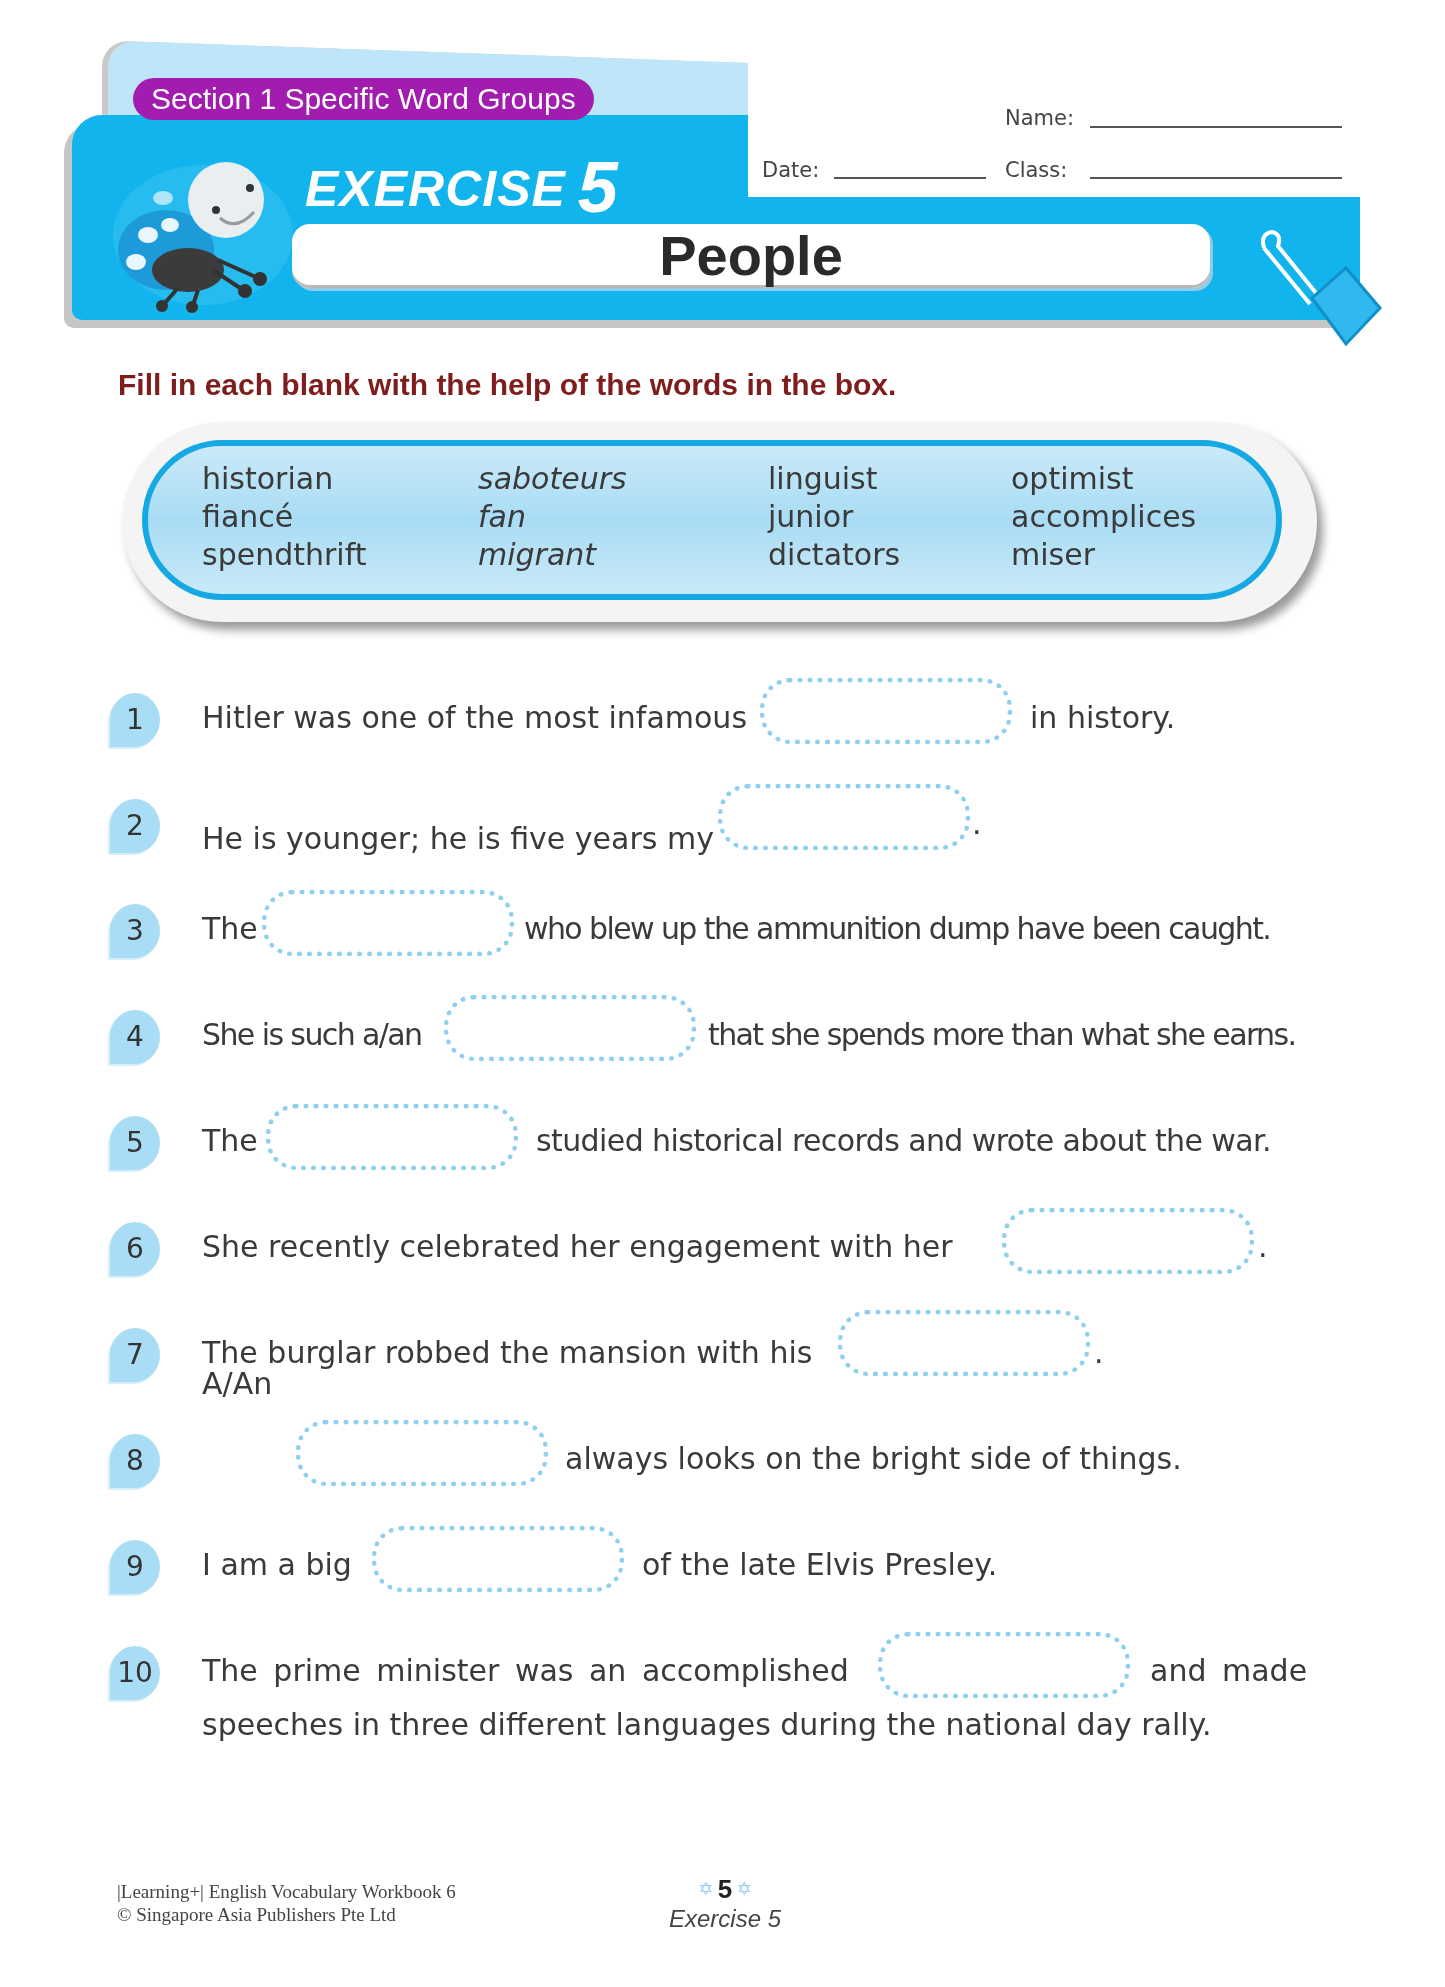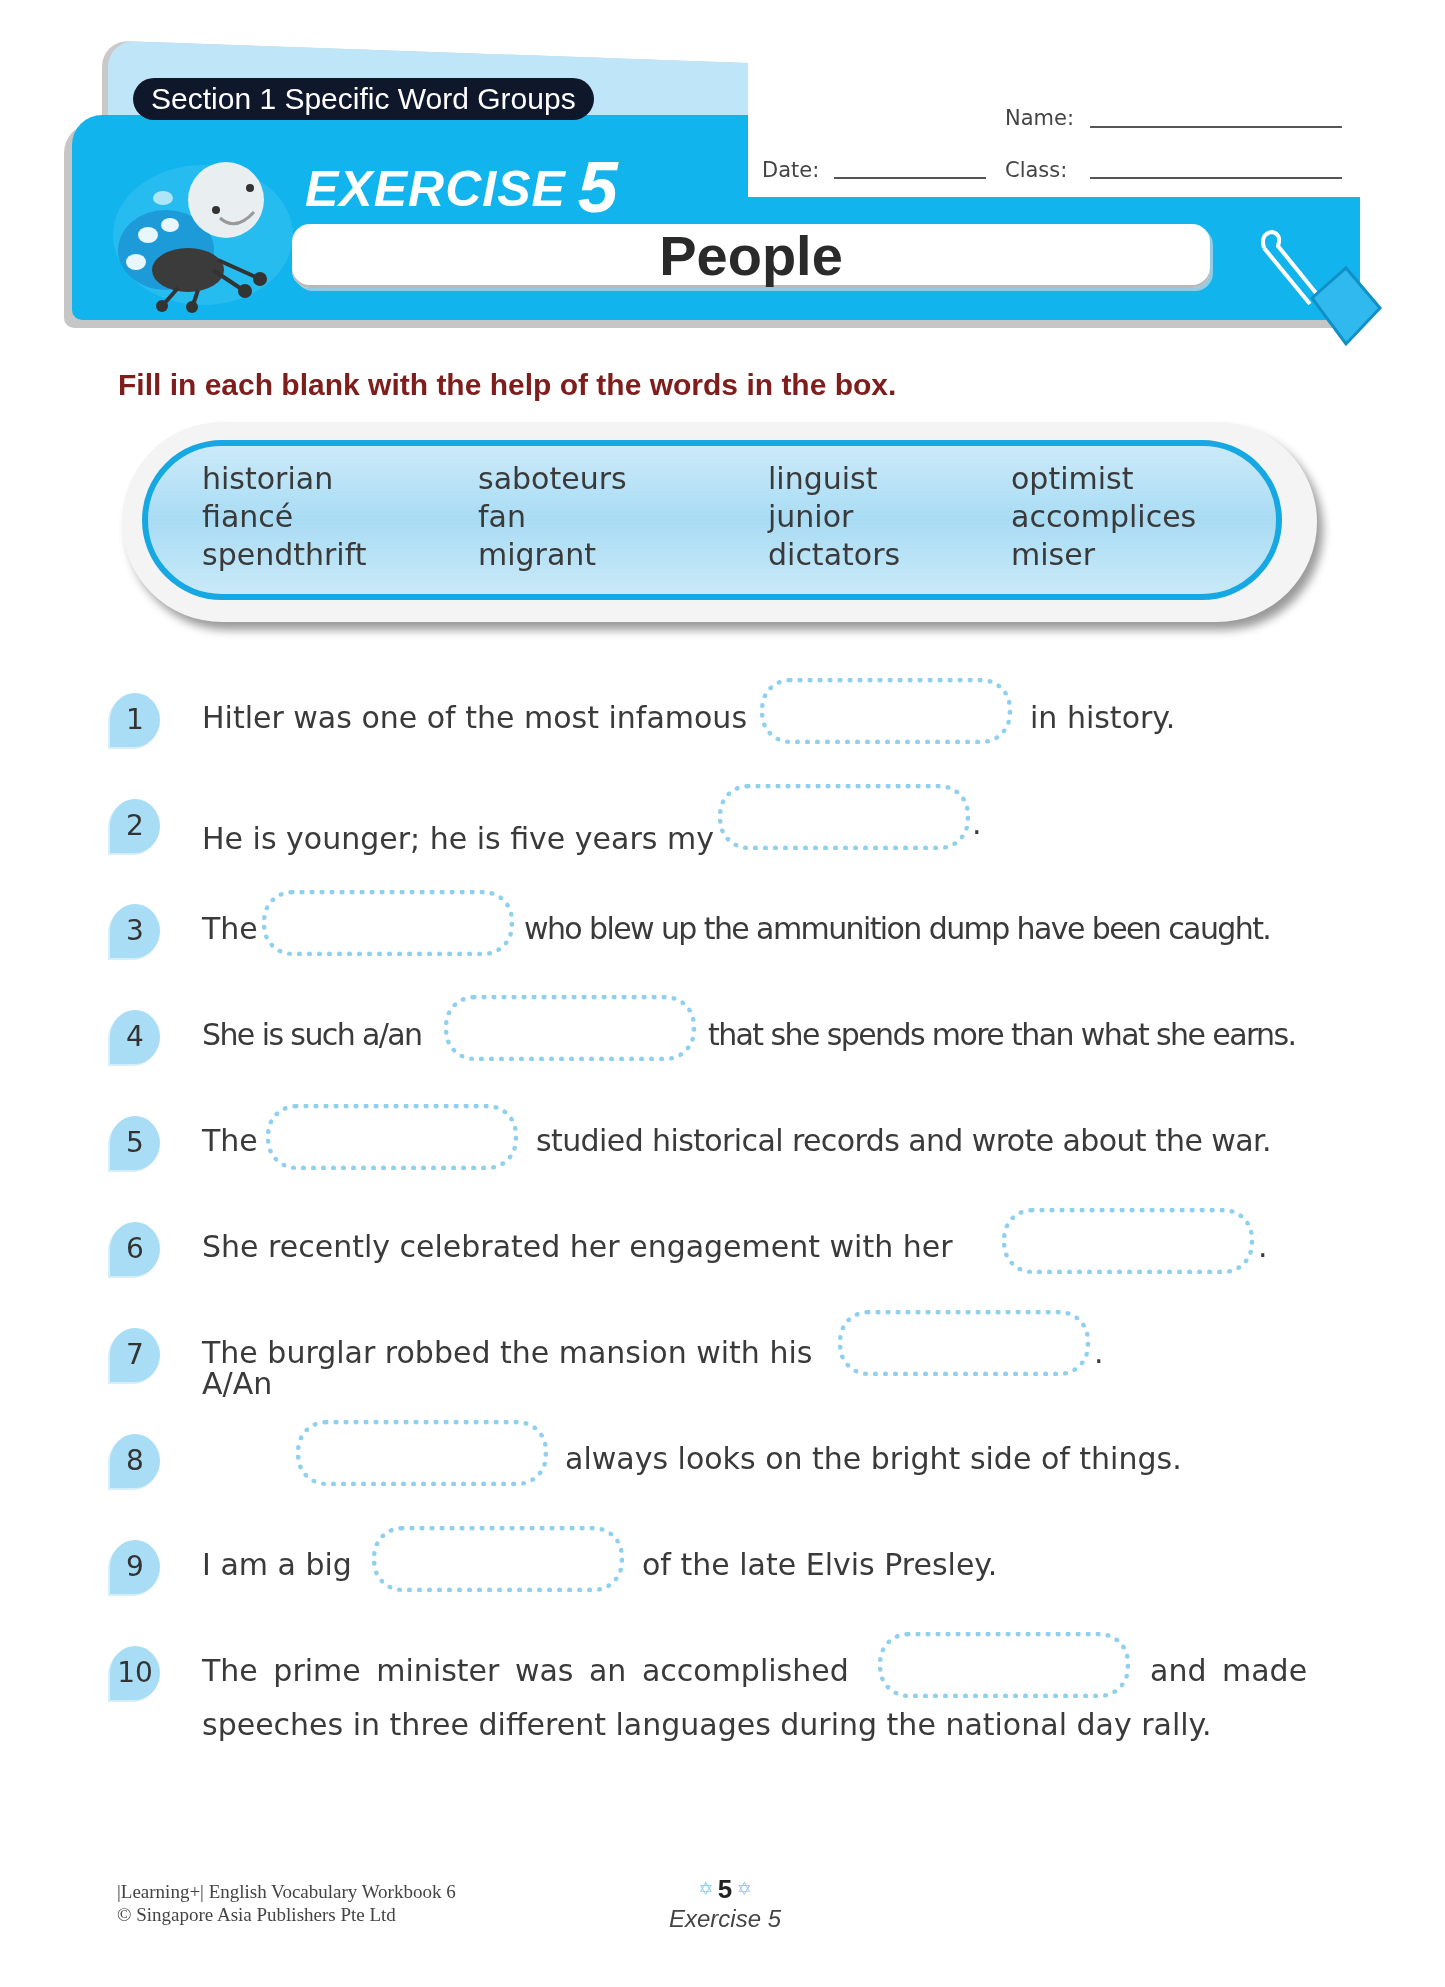--- a/index.html
+++ b/index.html
@@ -6,21 +6,21 @@
   body { width:1445px; height:1987px; position:relative; overflow:hidden;
          font-family:"DejaVu Sans", sans-serif; color:#333; }
   .abs { position:absolute; }
 
   
   .tab-back { left:108px; top:52px; width:650px; height:90px; background:#bfe6f8;
               border-radius:26px 0 0 0; transform:skewY(2deg); box-shadow:-6px 0 0 #c9c9c9; }
   .banner { left:72px; top:115px; width:1288px; height:205px; background:#11b4ec;
             border-radius:30px 0 0 10px; box-shadow:-8px 8px 0 #c6c6c6; }
   .right-white { left:748px; top:60px; width:640px; height:137px; background:#ffffff; }
-  .section-pill { left:133px; top:78px; height:42px; padding:0 18px; background:#0f172a;
+  .section-pill { left:133px; top:78px; height:42px; padding:0 18px; background:#a21caf;
                   color:#ffffff; border-radius:21px; font-family:"Liberation Sans", sans-serif;
                   font-size:30px; line-height:42px; white-space:nowrap; }
   .exercise-title { left:305px; top:140px; color:#ffffff; font-family:"Liberation Sans", sans-serif;
                     font-weight:bold; font-style:italic; font-size:50px; letter-spacing:1px; white-space:nowrap; }
   .exercise-title .num { font-size:72px; margin-left:12px; position:relative; top:6px; }
   .title-box { left:292px; top:224px; width:918px; height:64px; background:#ffffff;
                border-radius:18px; box-shadow:inset 0 -3px 0 #b9b9b9, 3px 3px 0 #8fcde6; }
   .title-text { left:292px; top:224px; width:918px; height:57px; text-align:center;
                 font-family:"Liberation Sans", sans-serif; font-weight:bold; font-size:56px;
                 line-height:64px; color:#2a2a2a; }
@@ -115,21 +115,21 @@
 <div class="abs instruction">Fill in each blank with the help of the words in the box.</div>
 
 <div class="abs wordbox-outer"></div>
 <div class="abs wordbox-inner"></div>
 
 <div class="abs" style="left:202px; top:460px;">
   <div class="word">historian</div>
   <div class="word">fiancé</div>
   <div class="word">spendthrift</div>
 </div>
-<div class="abs" style="left:478px; top:460px;">
+<div class="abs" style="left:478px; top:460px;font-style:italic;">
   <div class="word">saboteurs</div>
   <div class="word">fan</div>
   <div class="word">migrant</div>
 </div>
 <div class="abs" style="left:768px; top:460px;">
   <div class="word">linguist</div>
   <div class="word">junior</div>
   <div class="word">dictators</div>
 </div>
 <div class="abs" style="left:1011px; top:460px;">

